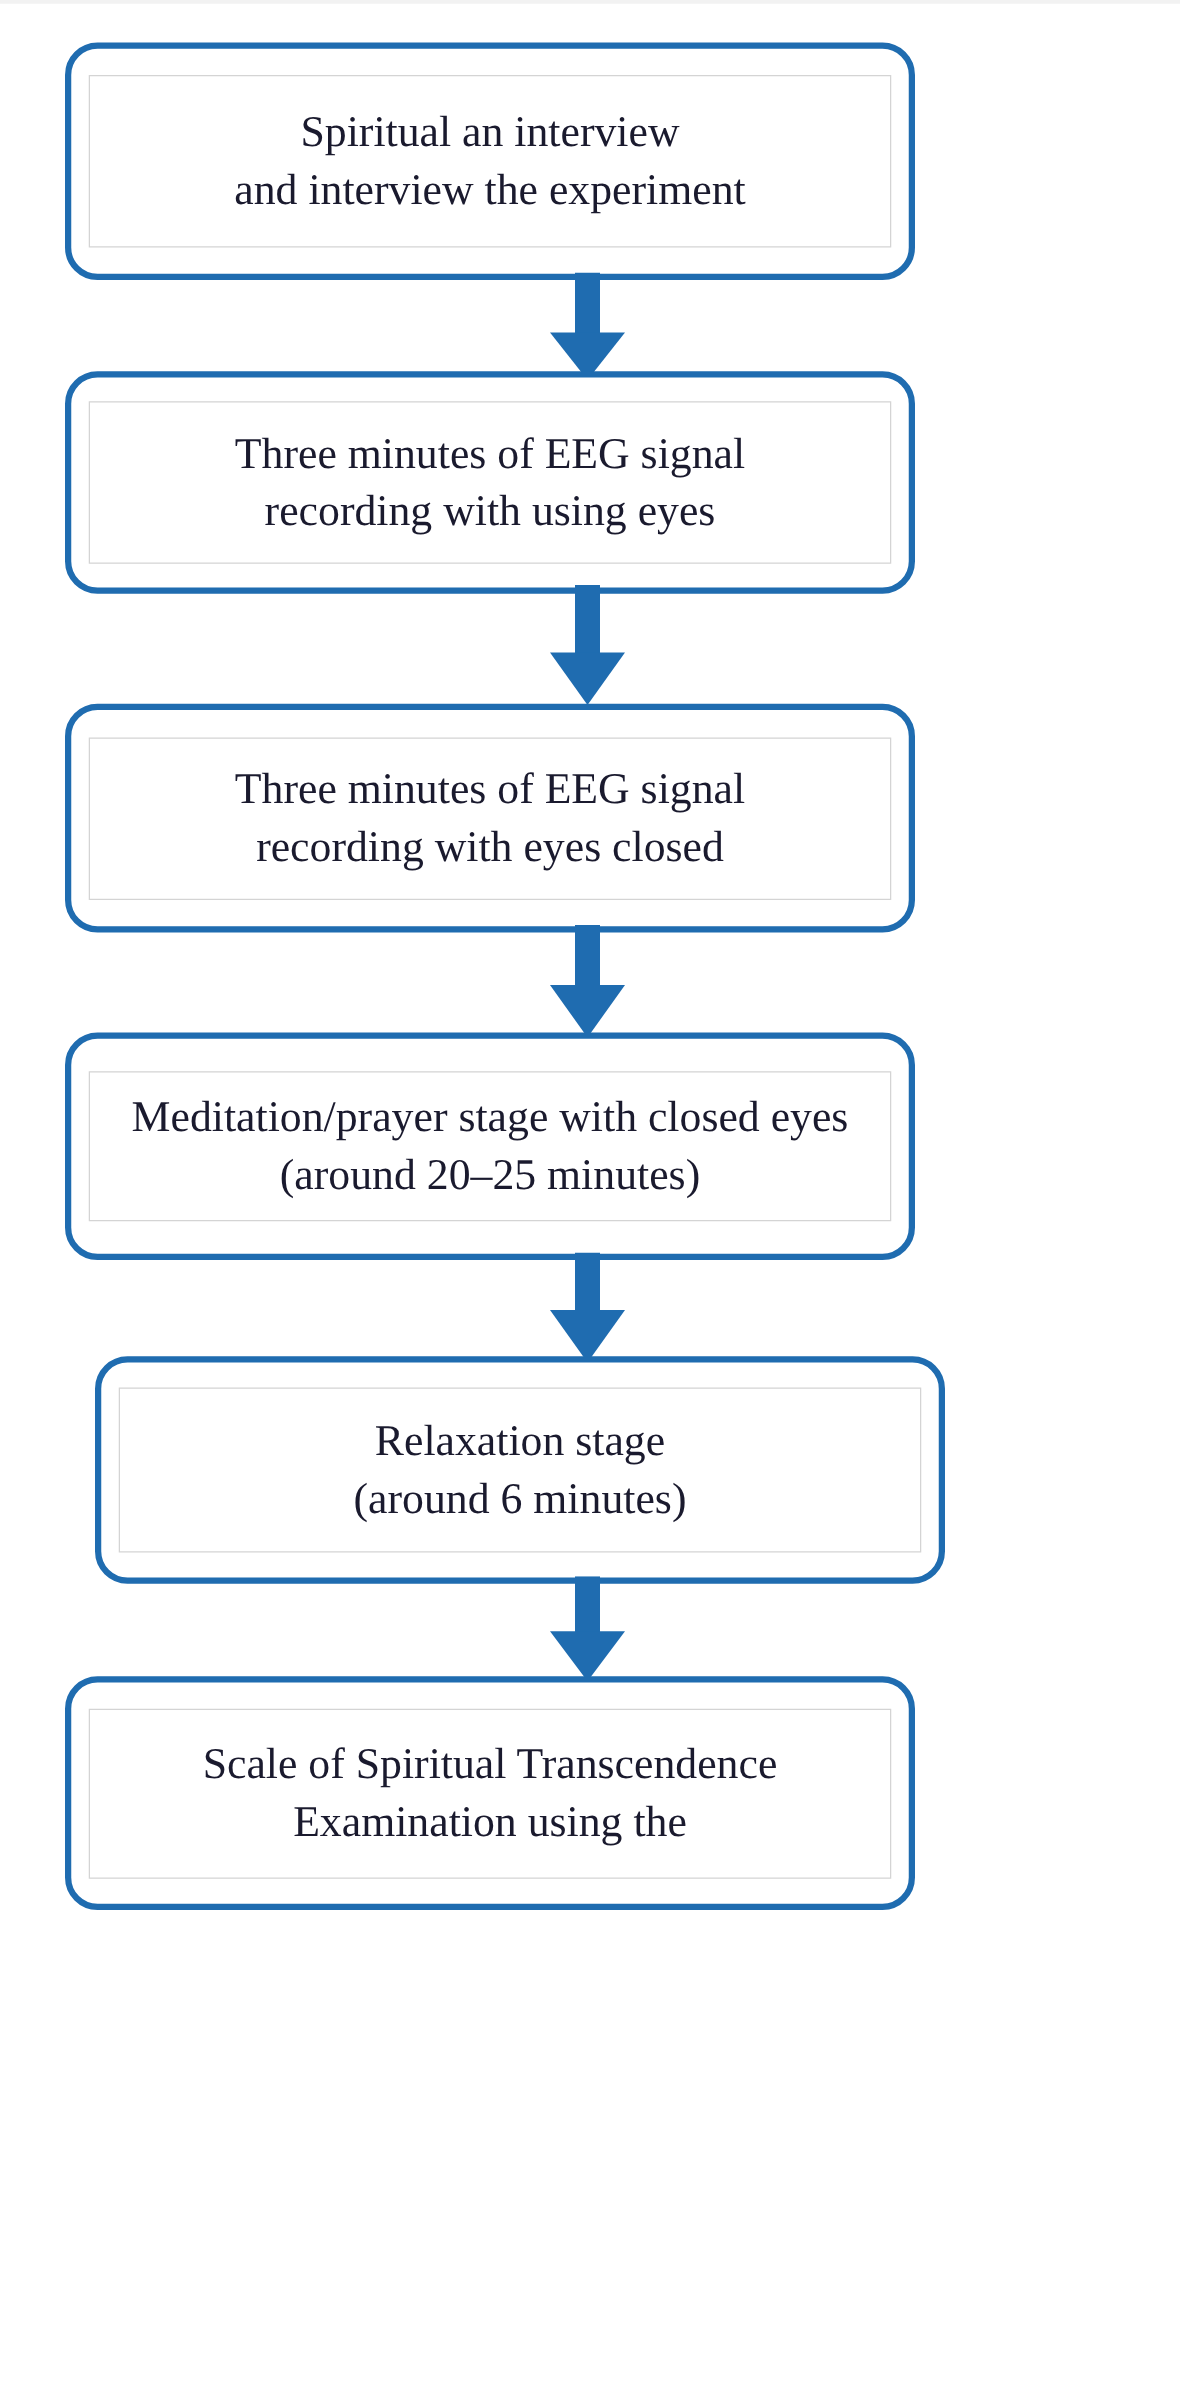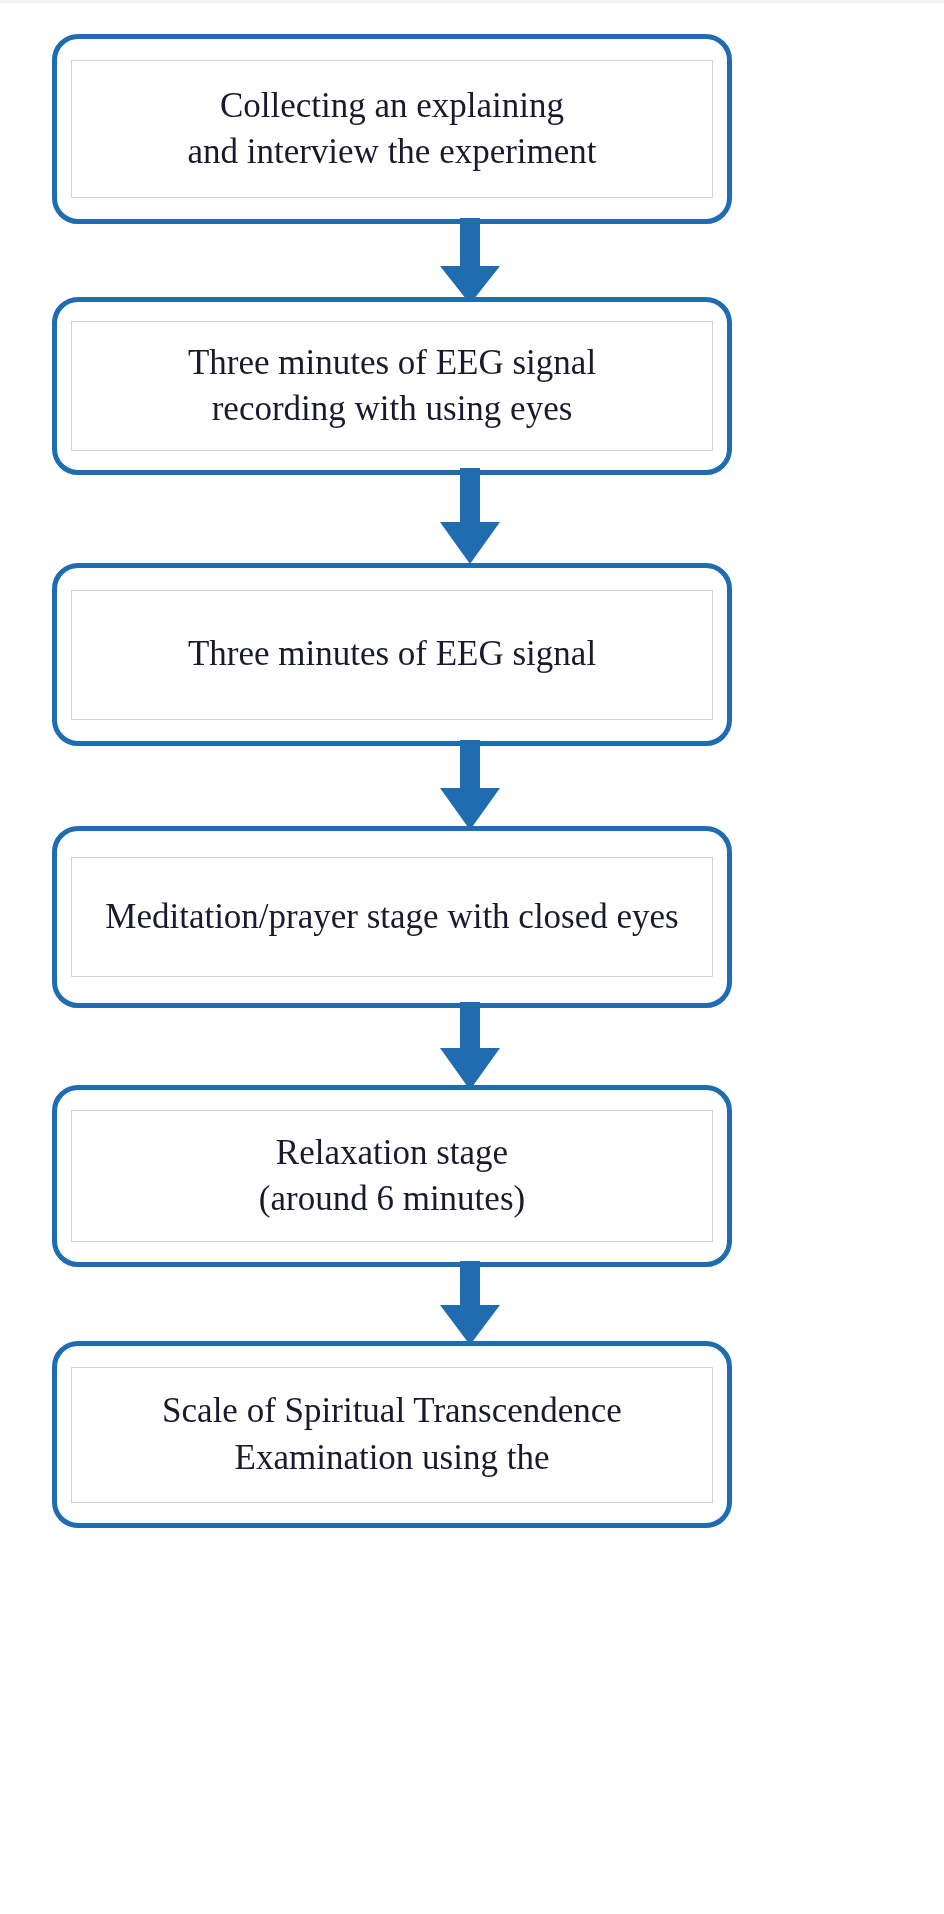--- a/index.html
+++ b/index.html
@@ -69,21 +69,21 @@
     white-space: nowrap;
   }
   .node-line.wrap {
     white-space: normal;
   }
   
   #node-0 { top: 34px;   height: 190px; }
   #node-1 { top: 297px;  height: 178px; }
   #node-2 { top: 563px;  height: 183px; }
   #node-3 { top: 826px;  height: 182px; }
-  #node-4 { top: 1085px; height: 182px; }
+  #node-4 { top: 1085px; height: 182px; margin-left: 24px; }
   #node-5 { top: 1341px; height: 187px; }
 
   #node-0 .node-inner { height: 138px; }
   #node-1 .node-inner { height: 130px; }
   #node-2 .node-inner { height: 130px; }
   #node-3 .node-inner { height: 120px; }
   #node-4 .node-inner { height: 132px; }
   #node-5 .node-inner { height: 136px; }
 
   .connector {
@@ -103,21 +103,21 @@
 <body>
 
 <div id="figure">
 
   <div class="top-rule"></div>
 
   <div class="flow">
 
     <div class="node" id="node-0">
       <div class="node-inner">
-        <span class="node-line">Collecting an explaining</span>
+        <span class="node-line">Spiritual an interview</span>
         <span class="node-line">and interview  the experiment</span>
       </div>
     </div>
 
     <div class="connector" id="conn-0">
       <svg width="944" height="86" viewBox="0 0 944 86" xmlns="http://www.w3.org/2000/svg">
         <g>
           <rect x="460" y="0" width="20" height="52" fill="#1f6cb0"></rect>
           <polygon points="440,48 500,48 470,86" fill="#1f6cb0"></polygon>
         </g>
@@ -136,35 +136,37 @@
         <g>
           <rect x="460" y="0" width="20" height="58" fill="#1f6cb0"></rect>
           <polygon points="440,54 500,54 470,96" fill="#1f6cb0"></polygon>
         </g>
       </svg>
     </div>
 
     <div class="node" id="node-2">
       <div class="node-inner">
         <span class="node-line">Three minutes of EEG signal</span>
+        <span class="node-line">recording with eyes closed</span>
       </div>
     </div>
 
     <div class="connector" id="conn-2">
       <svg width="944" height="92" viewBox="0 0 944 92" xmlns="http://www.w3.org/2000/svg">
         <g>
           <rect x="460" y="0" width="20" height="52" fill="#1f6cb0"></rect>
           <polygon points="440,48 500,48 470,90" fill="#1f6cb0"></polygon>
         </g>
       </svg>
     </div>
 
     <div class="node" id="node-3">
       <div class="node-inner">
         <span class="node-line wrap">Meditation/prayer stage with closed eyes</span>
+        <span class="node-line">(around 20–25 minutes)</span>
       </div>
     </div>
 
     <div class="connector" id="conn-3">
       <svg width="944" height="90" viewBox="0 0 944 90" xmlns="http://www.w3.org/2000/svg">
         <g>
           <rect x="460" y="0" width="20" height="50" fill="#1f6cb0"></rect>
           <polygon points="440,46 500,46 470,88" fill="#1f6cb0"></polygon>
         </g>
       </svg>

